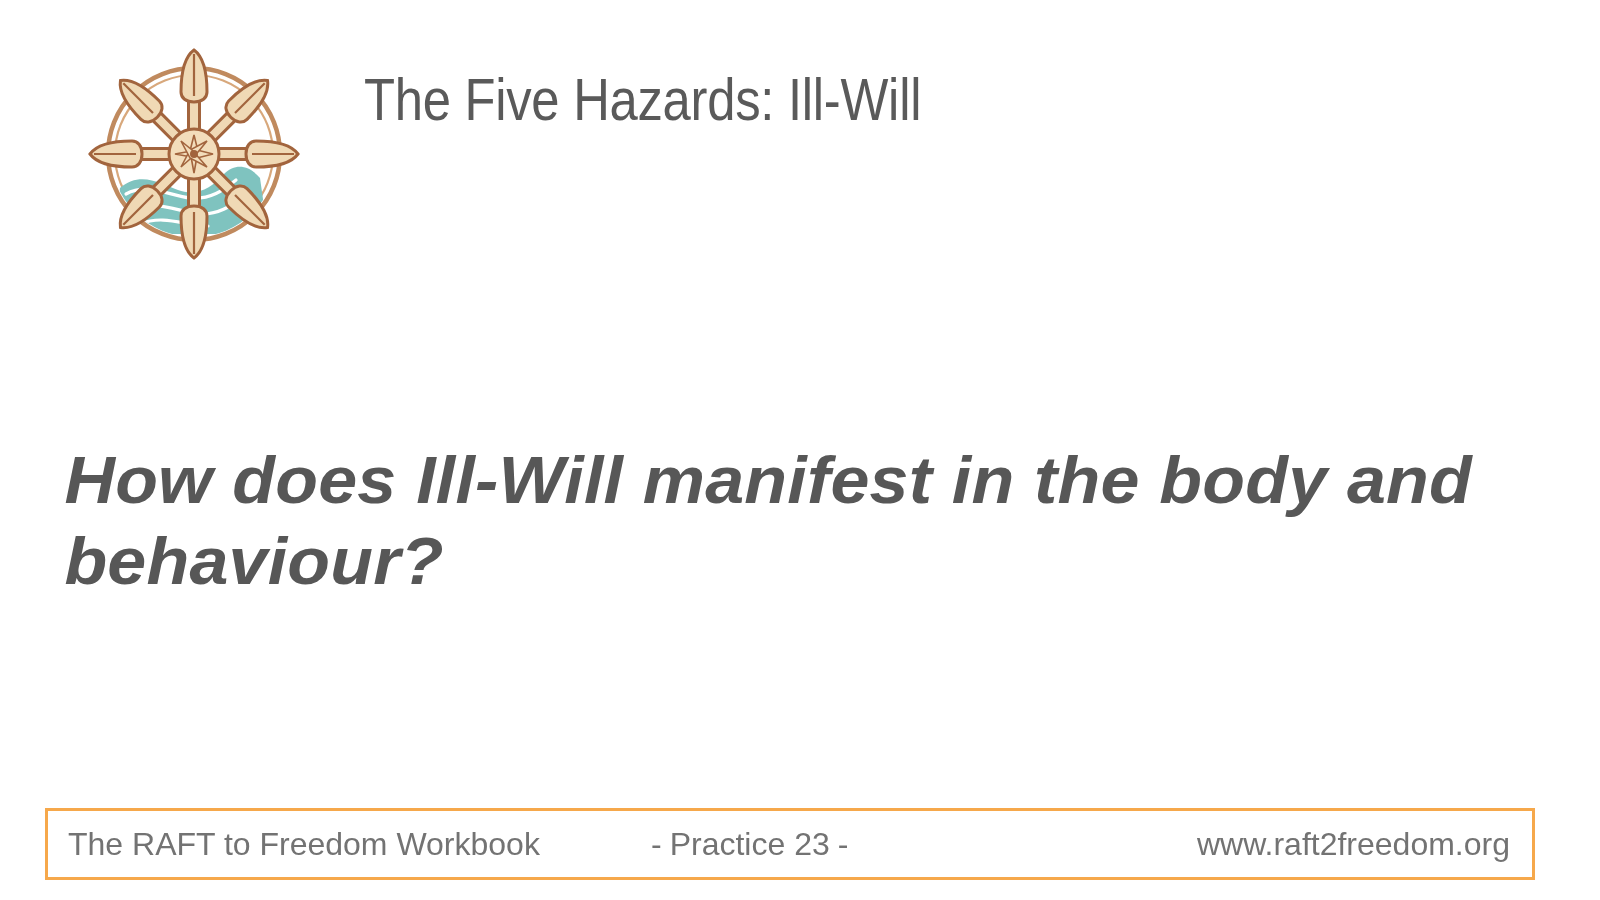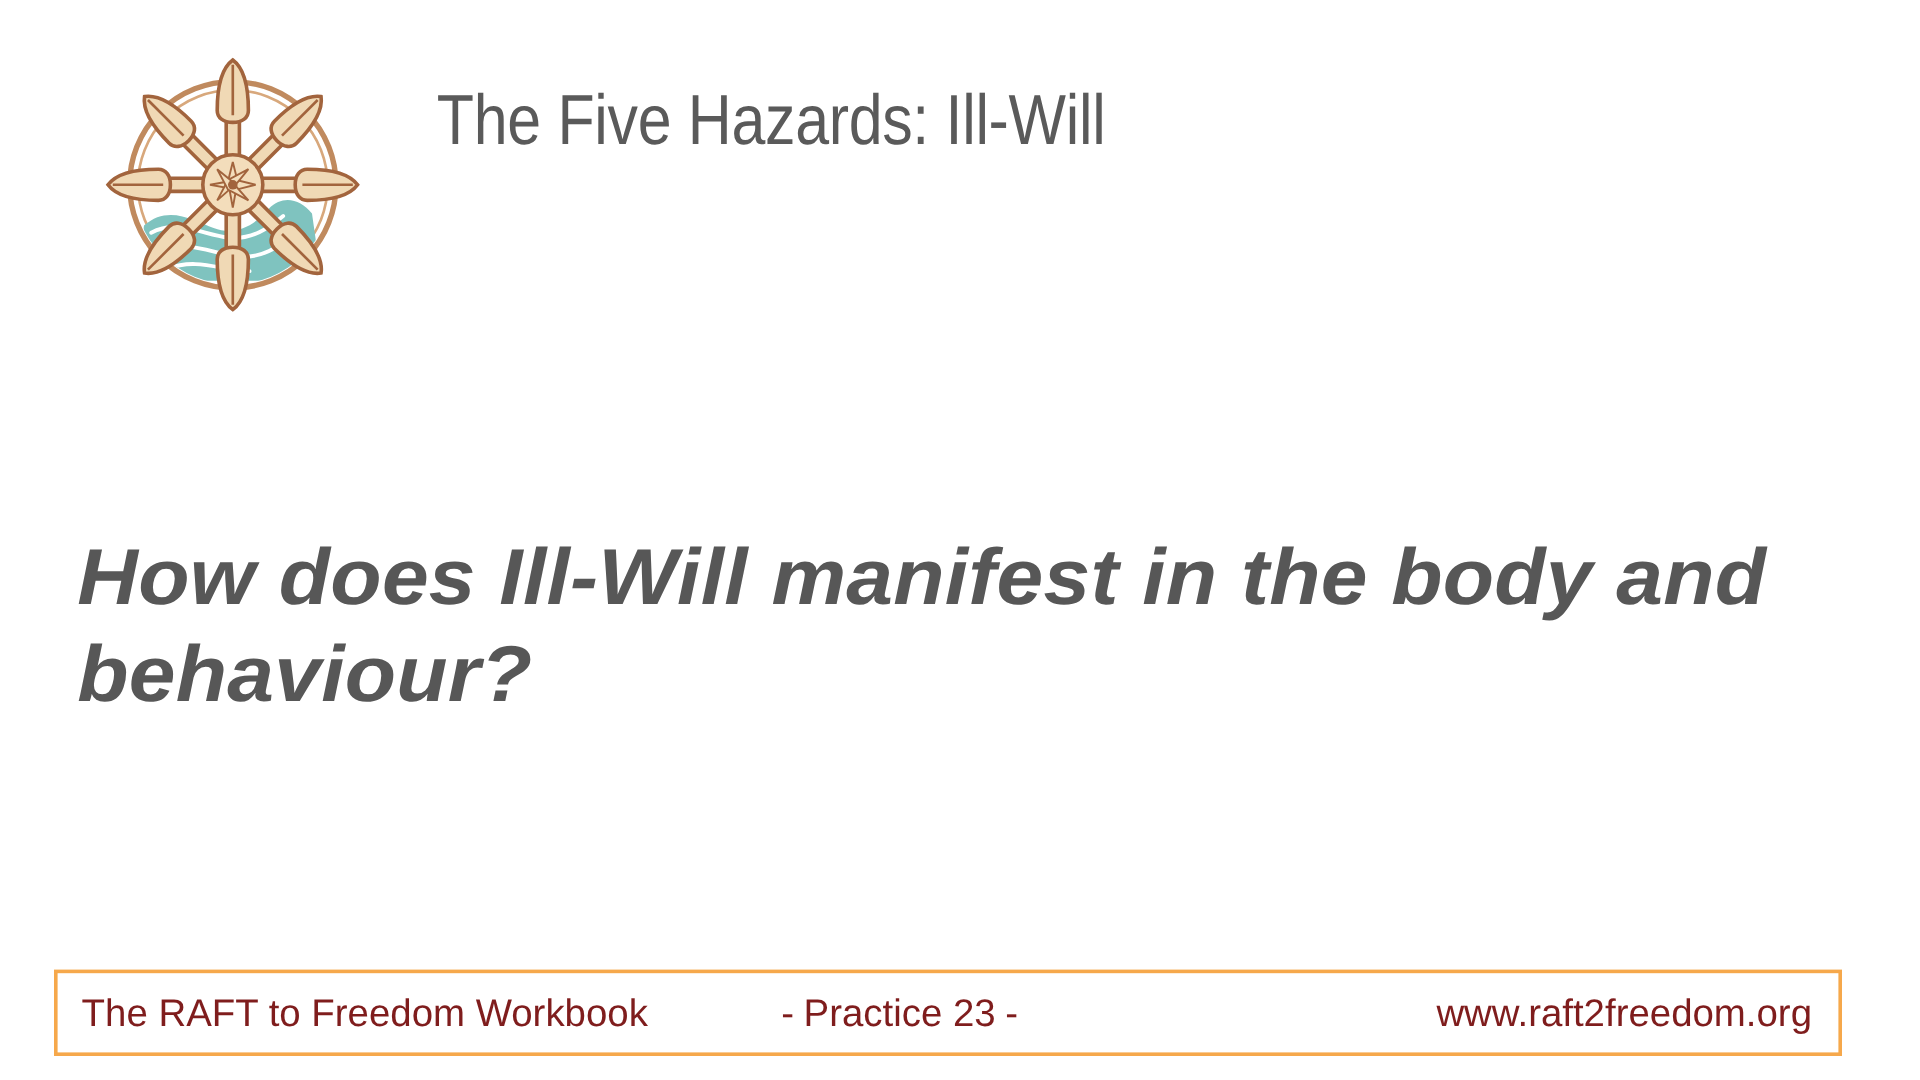--- a/index.html
+++ b/index.html
@@ -94,21 +94,21 @@
     width: 100%;
     height: 100%;
   }
   .footer-text {
     position: absolute;
     top: 50%;
     transform: translateY(-50%);
     font-family: "Liberation Sans Narrow", "Liberation Sans", sans-serif;
     font-size: 32px;
     font-weight: 400;
-    color: #7f1d1d;
+    color: #737373;
     white-space: nowrap;
     line-height: 1;
   }
   .footer-left   { left: 20px; }
   .footer-center { left: 595px; }
   .footer-center .dash { padding: 0 8px; }
   .footer-right  { right: 22px; }
 </style>
 </head>
 <body>

